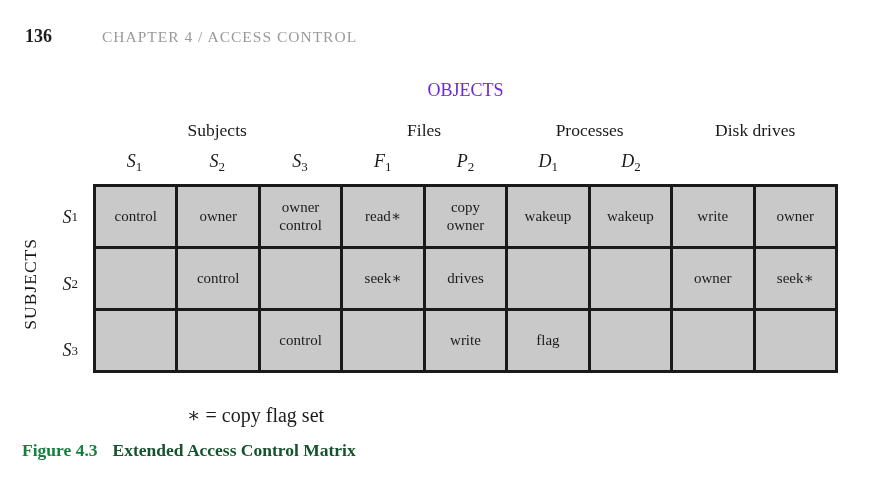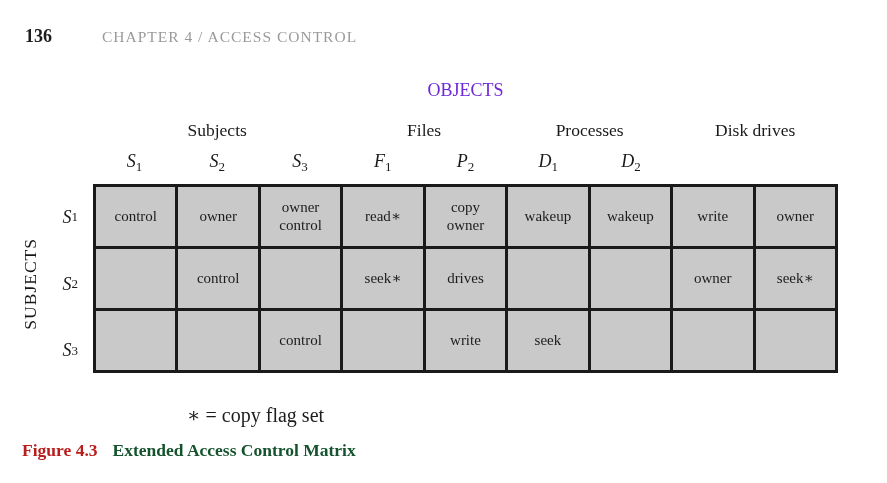--- a/index.html
+++ b/index.html
@@ -152,21 +152,21 @@
   .caption {
     position: absolute;
     top: 440px;
     left: 22px;
     display: flex;
     align-items: baseline;
     gap: 15px;
     font-weight: bold;
     font-size: 17.5px;
   }
-  .caption-label { color: #b91c1c; }
+  .caption-label { color: #15803d; }
   .caption-text  { color: #14532d; }
 </style>
 </head>
 <body>
 
 <div class="page">
 
   <div class="page-header">
     <span class="page-number">136</span>
     <span class="chapter-title">CHAPTER 4 / ACCESS CONTROL</span>
@@ -235,21 +235,21 @@
         <td></td>
         <td>owner</td>
         <td>seek∗</td>
       </tr>
       <tr>
         <td></td>
         <td></td>
         <td>control</td>
         <td></td>
         <td>write</td>
-        <td>seek</td>
+        <td>flag</td>
         <td></td>
         <td></td>
         <td></td>
       </tr>
     </tbody>
   </table>
 
   <div class="footnote">∗ = copy flag set</div>
 
   <div class="caption">

